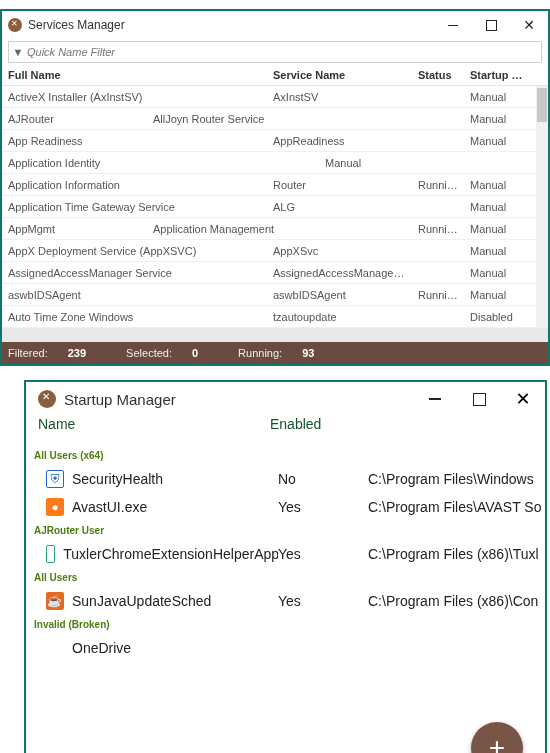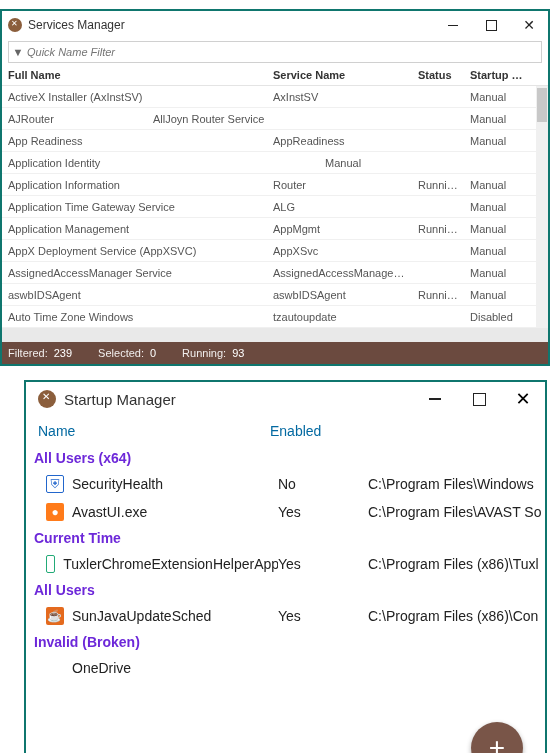--- a/index.html
+++ b/index.html
@@ -19,35 +19,35 @@
   .filtericon{ width:18px; text-align:center; color:#666; font-size:11px;}
   .filterinput{ border:none; outline:none; font-size:11px; color:#999; flex:1; font-style:italic;}
   .thead{ display:flex; height:22px; background:#fff; border-bottom:1px solid #e4e4e4; font-size:11px; color:#333; font-weight:600; align-items:center;}
   .thead .cell, .trow .cell { padding:0 6px; overflow:hidden; white-space:nowrap; text-overflow:ellipsis;}
   .col-fn{ width:265px;} .col-sn{ width:145px;} .col-st{ width:52px;} .col-su{ width:70px; text-align:left;}
   .tbody{ flex:1; overflow:hidden; position:relative;}
   .trow{ display:flex; height:22px; align-items:center; font-size:11px; color:#555; border-bottom:1px solid #f0f0f0;}
   .scrollv{ position:absolute; right:0; top:0; width:12px; bottom:0; background:#f0f0f0;}
   .scrollv .thumb{ position:absolute; left:1px; right:1px; top:2px; height:34px; background:#c8c8c8;}
   .listshade{ height:14px; background:#e9e9e9;}
-  .statusbar{ height:22px; background:#6b4a3f; color:#fff; display:flex; align-items:center; font-size:11px; gap:6px;}
+  .statusbar{ height:22px; background:#6b4a3f; color:#fff; display:flex; align-items:center; font-size:11px; gap:20px;}
   .sblabel{ padding-left:6px; opacity:0.9;}
-  .sbval{ padding-right:14px; font-weight:400;}
+  .sbval{ padding-right:14px; font-weight:700;}
   
   .w2-titlebar{ display:flex; align-items:center; height:34px;}
   .w2-icon{ width:18px; height:18px; margin:0 8px 0 12px; background:#8b5e3c; border-radius:50%; position:relative;}
   .w2-icon::after{content:"✕"; font-size:10px; color:#fff; position:absolute; left:4px; top:1px;}
   .w2-title{ font-size:15px; color:#333; flex:1;}
   .w2ctl{ width:44px; height:34px; display:flex; align-items:center; justify-content:center;}
   .w2ctl.min::after{content:"";display:block;width:12px;height:1.5px;background:#222;}
   .w2ctl.max::after{content:"";display:block;width:11px;height:11px;border:1.5px solid #222;}
   .w2ctl.cls{ font-size:18px;}
-  .w2-thead{ display:flex; height:30px; align-items:center; font-size:14px; color:#0369a1; padding:0 12px;}
+  .w2-thead{ display:flex; height:30px; align-items:flex-start; font-size:14px; color:#14532d; padding:0 12px;}
   .w2c1{ width:232px;} .w2c2{ width:90px;} .w2c3{ flex:1;}
-  .section-h{ font-size:14px; font-weight:700; color:#6d28d9; padding:4px 8px 4px 8px;}
+  .section-h{ font-size:10px; font-weight:700; color:#4d7c0f; padding:4px 8px 4px 8px;}
   .w2row{ display:flex; align-items:center; height:28px; font-size:14px; color:#222; padding:0 0 0 20px;}
   .appicon{ width:18px; height:18px; margin-right:8px; display:inline-flex; align-items:center; justify-content:center; font-size:12px; color:#fff; border-radius:2px;}
   .ic-shield{ background:#fff; border:1px solid #2266cc; color:#2266cc;}
   .ic-avast{ background:#ff7b1a;}
   .ic-tux{ background:#fff; border:1px solid #2a7; }
   .ic-java{ background:#e46a1e;}
   .w2body{ flex:1; position:relative; overflow:hidden;}
   .fab{ position:absolute; right:22px; bottom:8px; width:52px; height:52px; border-radius:50%; background:#795548; color:#fff; font-size:28px; display:flex; align-items:center; justify-content:center; box-shadow:0 2px 5px rgba(0,0,0,0.3);}
   .hscroll{ height:16px; background:#f0f0f0; display:flex; align-items:center;}
   .hscroll .ar{ width:16px; text-align:center; color:#555; font-size:10px;}
@@ -107,22 +107,22 @@
         <div class="cell col-st">Running</div>
         <div class="cell col-su">Manual</div>
       </div>
       <div class="trow">
         <div class="cell col-fn">Application Time Gateway Service</div>
         <div class="cell col-sn">ALG</div>
         <div class="cell col-st"></div>
         <div class="cell col-su">Manual</div>
       </div>
       <div class="trow">
+        <div class="cell col-sn">AppMgmt</div>
         <div class="cell col-fn">Application Management</div>
-        <div class="cell col-sn">AppMgmt</div>
         <div class="cell col-st">Running</div>
         <div class="cell col-su">Manual</div>
       </div>
       <div class="trow">
         <div class="cell col-fn">AppX Deployment Service (AppXSVC)</div>
         <div class="cell col-sn">AppXSvc</div>
         <div class="cell col-st"></div>
         <div class="cell col-su">Manual</div>
       </div>
       <div class="trow">
@@ -182,21 +182,21 @@
         <div class="w2c3" style="overflow:hidden;white-space:nowrap">C:\Program Files\Windows</div>
       </div>
       <div class="w2row">
         <div class="w2c1" style="display:flex;align-items:center;overflow:hidden">
           <span class="appicon ic-avast">●</span>
           <span>AvastUI.exe</span>
         </div>
         <div class="w2c2">Yes</div>
         <div class="w2c3" style="overflow:hidden;white-space:nowrap">C:\Program Files\AVAST So</div>
       </div>
-      <div class="section-h">Current Time</div>
+      <div class="section-h">AJRouter User</div>
       <div class="w2row">
         <div class="w2c1" style="display:flex;align-items:center;overflow:hidden">
           <span class="appicon ic-tux">◐</span>
           <span>TuxlerChromeExtensionHelperApp</span>
         </div>
         <div class="w2c2">Yes</div>
         <div class="w2c3" style="overflow:hidden;white-space:nowrap">C:\Program Files (x86)\Tuxl</div>
       </div>
       <div class="section-h">All Users</div>
       <div class="w2row">

